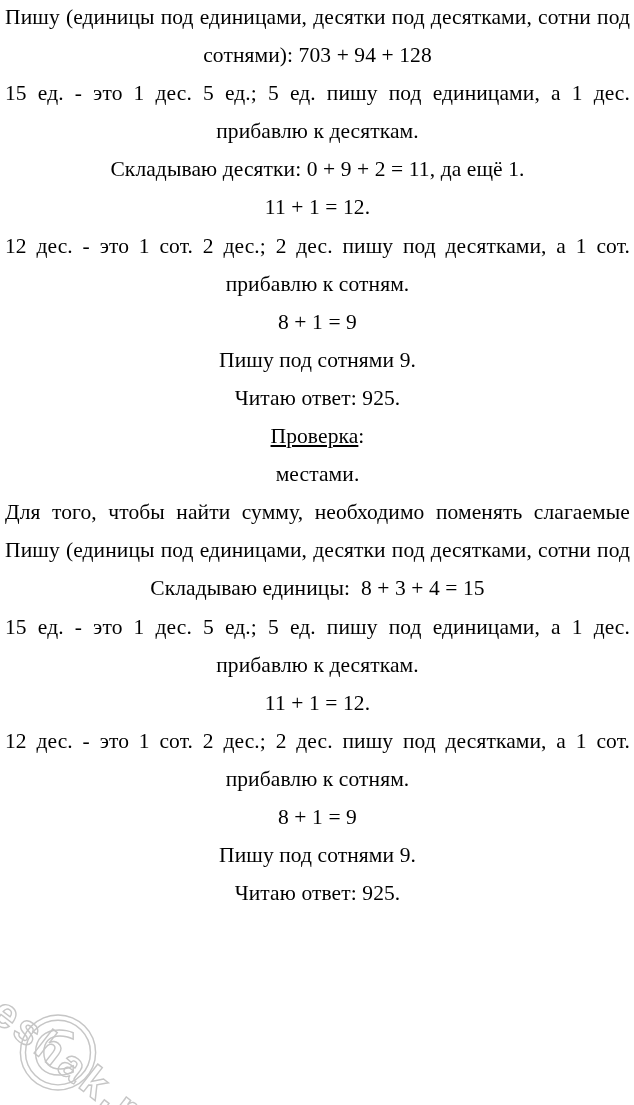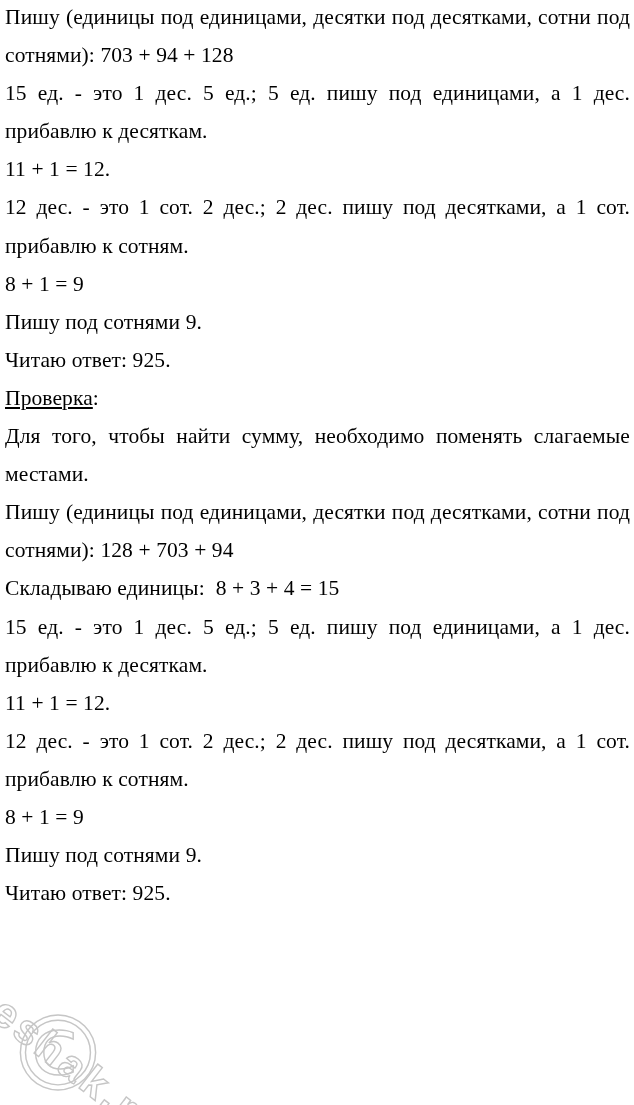--- a/index.html
+++ b/index.html
@@ -21,20 +21,21 @@
     z-index: 1;
     margin-top: -2px;
   }
   .line {
     font-family: "Liberation Serif", serif;
     font-size: 21.5px;
     line-height: 38.1px;
     color: #000000;
     white-space: pre-wrap;
     letter-spacing: 0.1px;
+    text-align: center;
   }
   .line.justify {
     text-align: justify;
     text-align-last: justify;
   }
   .u { text-decoration: underline; }
 
   
   .wm {
     position: absolute;
@@ -74,31 +75,31 @@
 <div class="wm">
   <span class="wm-sym">©</span>
   <span class="wm-text">reshak.ru</span>
 </div>
 
 <div class="doc">
     <div class="line justify">Пишу (единицы под единицами, десятки под десятками, сотни под</div>
     <div class="line">сотнями): 703 + 94 + 128</div>
     <div class="line justify">15 ед. - это 1 дес. 5 ед.; 5 ед. пишу под единицами, а 1 дес.</div>
     <div class="line">прибавлю к десяткам.</div>
+    <div class="line">Складываю десятки: 0 + 9 + 2 = 11, да ещё 1.</div>
     <div class="line">11 + 1 = 12.</div>
     <div class="line justify">12 дес. - это 1 сот. 2 дес.; 2 дес. пишу под десятками, а 1 сот.</div>
     <div class="line">прибавлю к сотням.</div>
     <div class="line">8 + 1 = 9</div>
     <div class="line">Пишу под сотнями 9.</div>
     <div class="line">Читаю ответ: 925.</div>
     <div class="line"><span class="u">Проверка</span>:</div>
+    <div class="line">местами.</div>
     <div class="line justify">Для того, чтобы найти сумму, необходимо поменять слагаемые</div>
-    <div class="line">местами.</div>
     <div class="line justify">Пишу (единицы под единицами, десятки под десятками, сотни под</div>
-    <div class="line">сотнями): 128 + 703 + 94</div>
     <div class="line">Складываю единицы:  8 + 3 + 4 = 15</div>
     <div class="line justify">15 ед. - это 1 дес. 5 ед.; 5 ед. пишу под единицами, а 1 дес.</div>
     <div class="line">прибавлю к десяткам.</div>
     <div class="line">11 + 1 = 12.</div>
     <div class="line justify">12 дес. - это 1 сот. 2 дес.; 2 дес. пишу под десятками, а 1 сот.</div>
     <div class="line">прибавлю к сотням.</div>
     <div class="line">8 + 1 = 9</div>
     <div class="line">Пишу под сотнями 9.</div>
     <div class="line">Читаю ответ: 925.</div>
   </div>

